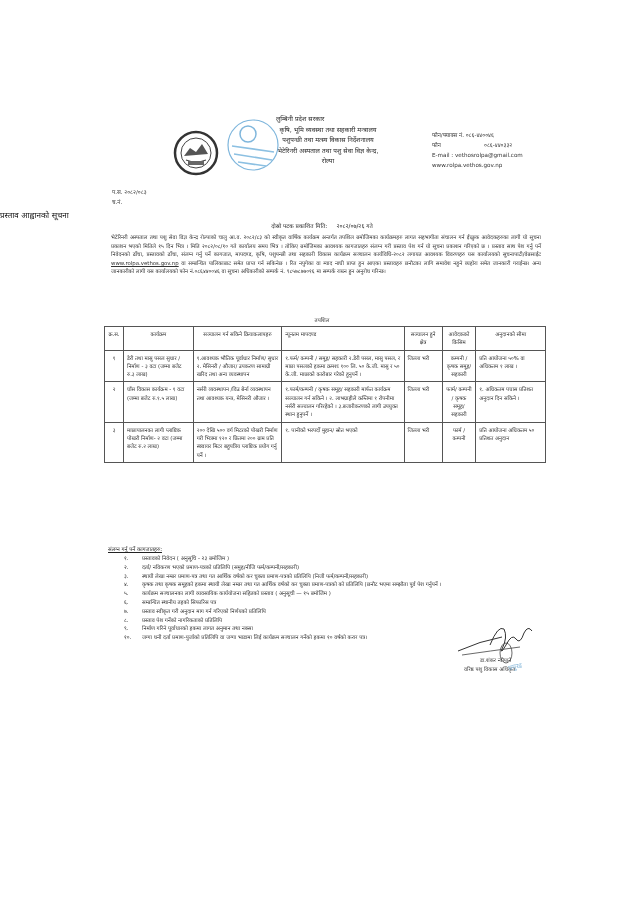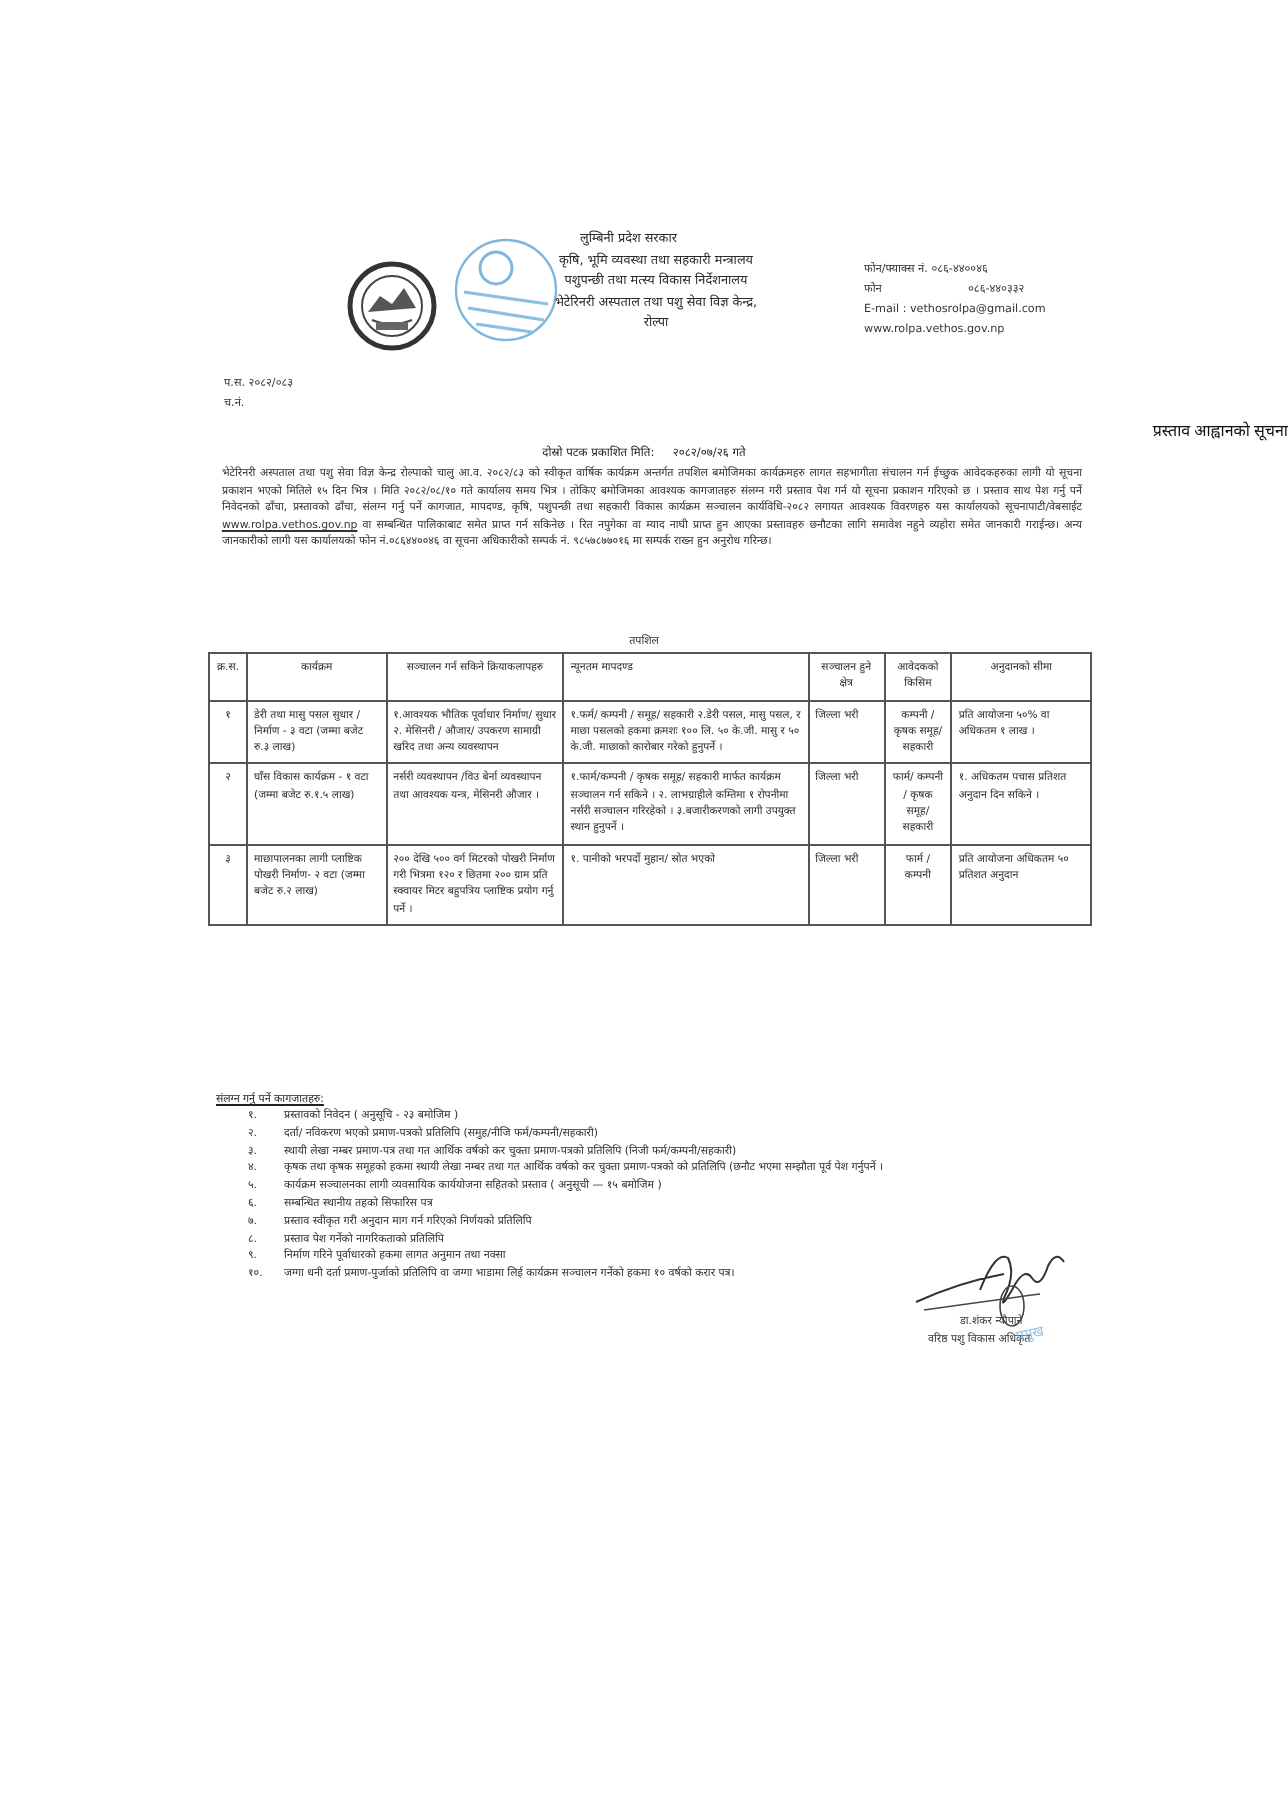--- a/index.html
+++ b/index.html
@@ -2,26 +2,26 @@
 <html><head>
 <meta charset="utf-8">
 <style>
   html, body { margin: 0; padding: 0; background: #ffffff; }
   body { width: 644px; height: 910px; position: relative; overflow: hidden;
          font-family: "DejaVu Sans", sans-serif; color: #2a2a2a; }
   .page { position: absolute; left: 0; top: 0; width: 644px; height: 910px; background: #fff; }
   .emblem { position: absolute; left: 172px; top: 128px; width: 48px; height: 50px; }
   .stamp { position: absolute; left: 224px; top: 116px; width: 58px; height: 58px; }
   .hdr-center { position: absolute; left: 268px; top: 114px; width: 120px; font-size: 6.4px; line-height: 10.5px; text-align: center; }
-  .hdr-center .l1 { padding-left: 8px; text-align:left;margin-left:14px; }
+  .hdr-center .l1 { padding-left: 8px; text-align:left; }
   .hdr-right { position: absolute; left: 432px; top: 130px; font-size: 5.6px; line-height: 10px; color:#333; }
   .hdr-right .row { white-space: nowrap; }
   .hdr-right .lbl { display:inline-block; width: 34px; }
   .ref { position: absolute; left: 112px; top: 188px; font-size: 5.6px; line-height: 9.5px; color:#333; }
-  .title { position: absolute; left: 0; width: 644px; top: 209px; text-align: right; font-size: 8px; color:#111;font-family:Liberation Serif, serif; }
+  .title { position: absolute; left: 0; width: 644px; top: 209px; text-align: left; font-size: 8px; color:#111; }
   .subtitle { position: absolute; left: 0; width: 644px; top: 222px; text-align: center; font-size: 5.8px; color:#222; }
   .para { position: absolute; left: 111px; top: 233px; width: 430px; font-size: 5.4px; line-height: 8.6px; text-align: justify; color:#2d2d2d; }
   .tbl-caption { position: absolute; left: 0; width: 644px; top: 316px; text-align:center; font-size: 5.4px; color:#333; }
   table.sched { position: absolute; left: 104px; top: 326px; width: 442px; border-collapse: collapse; font-size: 5.3px; line-height: 8.3px; color:#2d2d2d; }
   table.sched th, table.sched td { border: 0.8px solid #555; vertical-align: top; padding: 3px 3px; font-weight: normal; }
   table.sched th { text-align: center; }
   table.sched td.c { text-align:center; }
   .att-head { position: absolute; left: 108px; top: 545px; font-size: 5.4px; text-decoration: underline; color:#222; }
   .att-list { position: absolute; left: 124px; top: 554px; width: 430px; font-size: 5.4px; line-height: 8.8px; color:#2d2d2d; margin:0; padding:0; list-style:none; }
   .att-list li { display:flex; }

